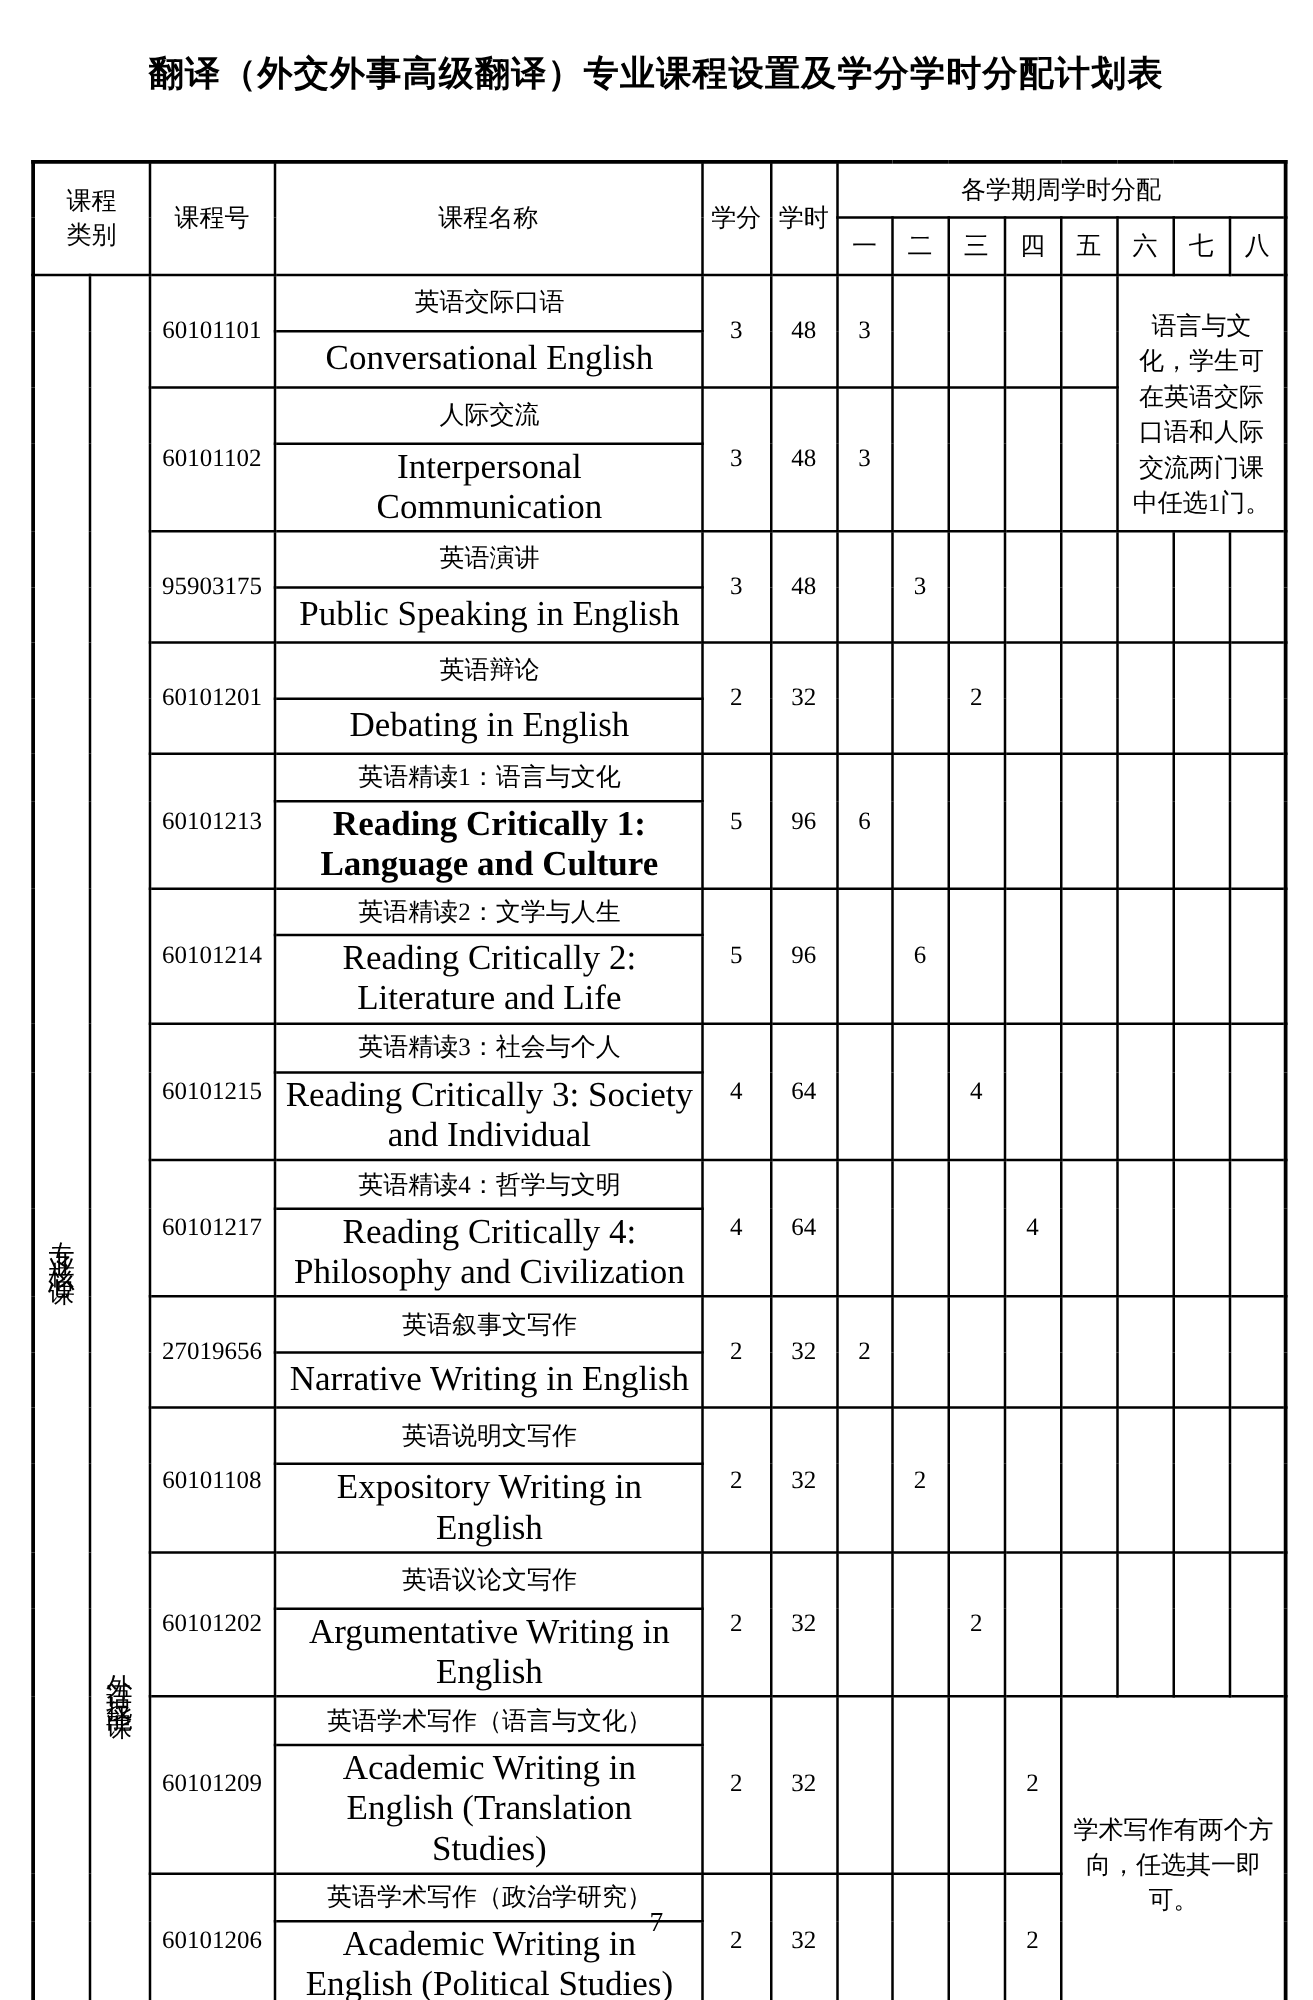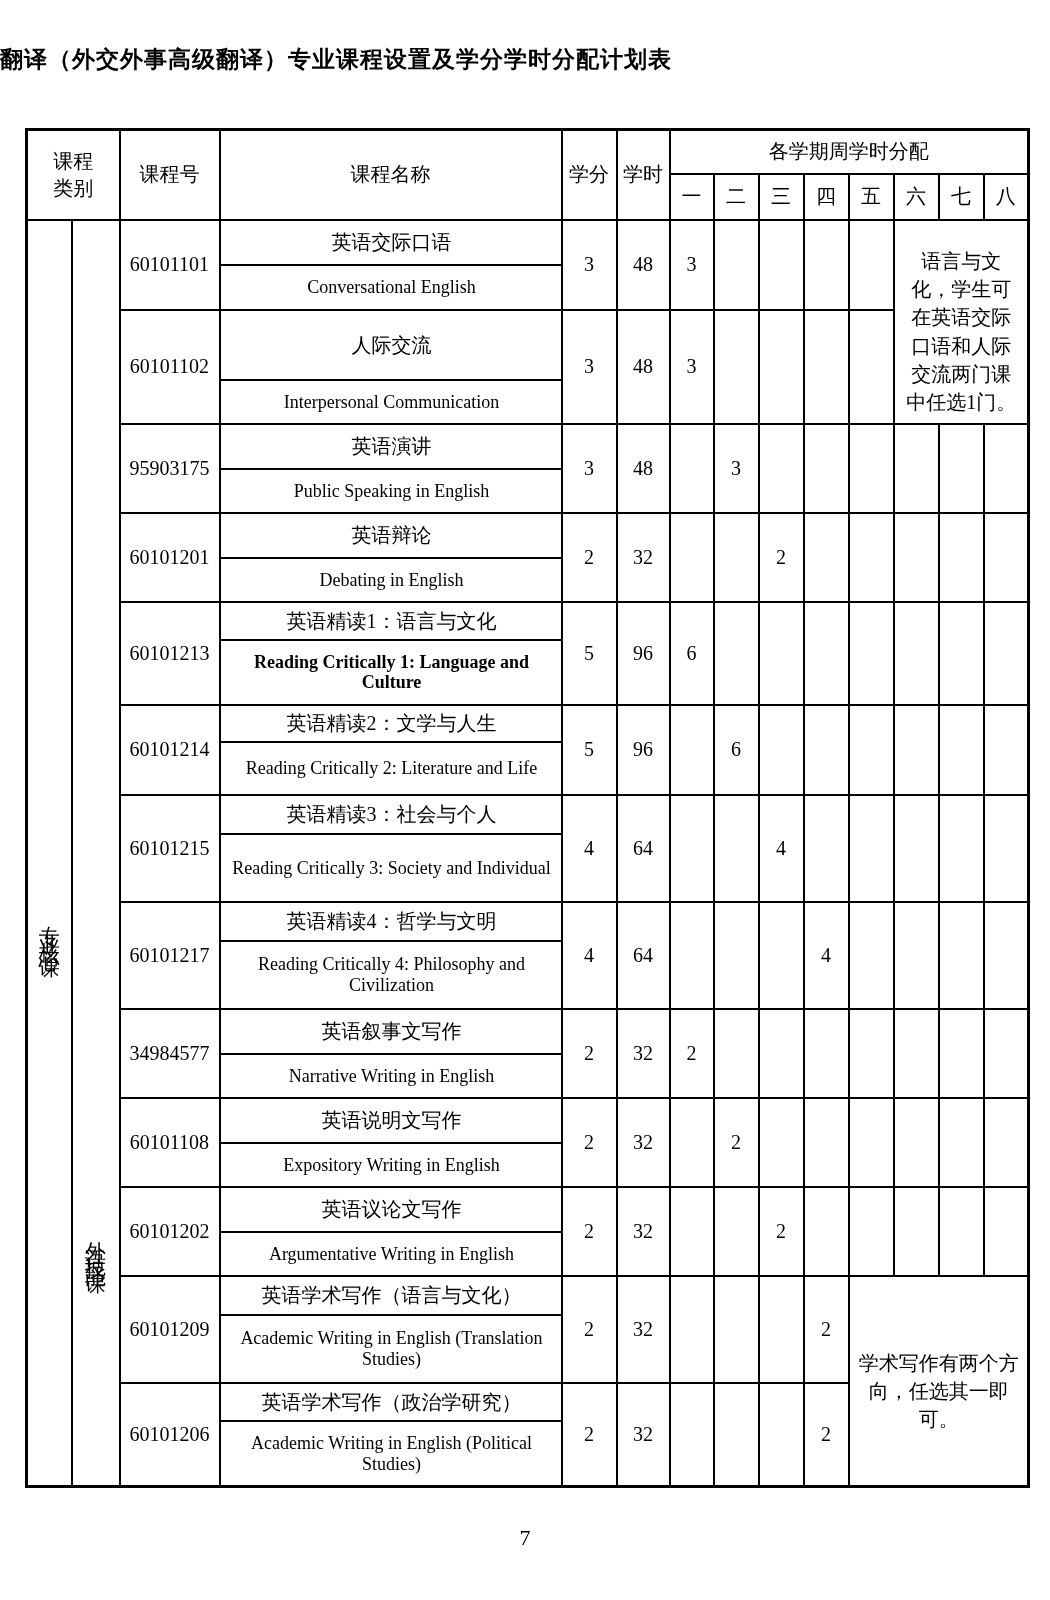--- a/index.html
+++ b/index.html
@@ -1,42 +1,42 @@
 <!DOCTYPE html>
 <html><head>
 <meta charset="utf-8">
 <style>
   * { margin:0; padding:0; box-sizing:border-box; }
   html,body { background:#fff; }
   body { width:1050px; font-family:"Liberation Serif","DejaVu Serif",serif; color:#000; }
   .page { position:relative; width:1050px; height:1600px; background:#fff; overflow:hidden; }
 
-  .title { position:absolute; top:40px; left:0; width:100%; 
+  .title { position:absolute; top:40px; left:0; width:100%; text-align:center;
            font-family:"Liberation Sans","DejaVu Sans",sans-serif; font-weight:bold;
-           font-size:23px; line-height:38px; letter-spacing:1px; }
+           font-size:28px; line-height:38px; letter-spacing:1px; }
   .title span { display:block; }
 
   table.plan { position:absolute; left:25px; top:128px; width:1002px;
                border-collapse:collapse; table-layout:fixed;
                border:3px solid #000; }
   table.plan td { border:2px solid #000; vertical-align:middle; text-align:center;
                   font-size:20px; overflow:hidden; }
 
   .th { font-size:20px; }
   .wrap2 { display:inline-block; width:2.1em; word-break:break-all; line-height:1.35; text-align:center; }
 
   td.cat { position:relative; }
   .vtext { position:absolute; left:50%; writing-mode:vertical-rl; text-orientation:upright;
            font-size:21px; letter-spacing:8px; white-space:nowrap; }
   .v1 { top:56%; transform:translate(-50%,-50%); }
   .v2 { top:81%; transform:translate(-50%,-50%); }
 
   td.code { font-size:21px; }
   td.name { text-align:left; padding:2px 6px 2px 8px; font-size:20px; line-height:1.2;margin-left:16px; }
-  td.name.en { font-size:18px; line-height:1.15; }
+  td.name.en { font-size:28px; line-height:1.15; }
   td.num { font-size:20px; }
   td.note { text-align:left; vertical-align:top; font-size:19px; line-height:1.42;
             padding:26px 8px 6px 9px; }
   td.note.n2 { }
 
   tr.h44{height:44px;margin-left:38px;} tr.h46{height:46px;} tr.h45{height:45px;} tr.h44r{height:44px;}
   tr.h38{height:38px;} tr.h39{height:39px;} tr.h37{height:37px;}
   tr.h65{height:65px;font-weight:bold;} tr.h68{height:68px;} tr.h53{height:53px;} tr.h66{height:66px;}
 
   .pageno { position:absolute; top:1525px; left:0; width:100%; text-align:center;
@@ -228,21 +228,21 @@
       <td class="num" rowspan="2"></td>
       <td class="num" rowspan="2"></td>
       <td class="num" rowspan="2"></td>
       <td class="num" rowspan="2"></td>
     </tr>
     <tr class="h68">
           <td class="name en">Reading Critically 4: Philosophy and Civilization</td>
         </tr>
 
     <tr class="h45">
-      <td class="code" rowspan="2">34984577</td>
+      <td class="code" rowspan="2">27019656</td>
       <td class="name">英语叙事文写作</td>
       <td class="num" rowspan="2">2</td>
       <td class="num" rowspan="2">32</td>
       <td class="num" rowspan="2">2</td>
       <td class="num" rowspan="2"></td>
       <td class="num" rowspan="2"></td>
       <td class="num" rowspan="2"></td>
       <td class="num" rowspan="2"></td>
       <td class="num" rowspan="2"></td>
       <td class="num" rowspan="2"></td>

